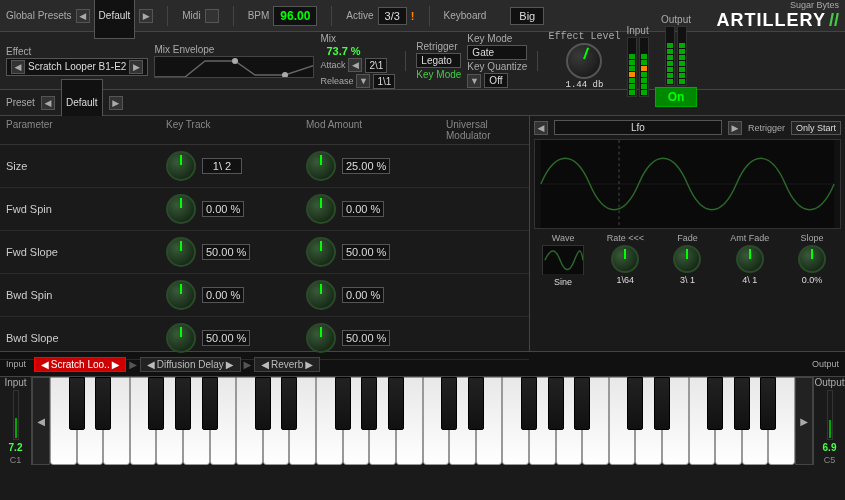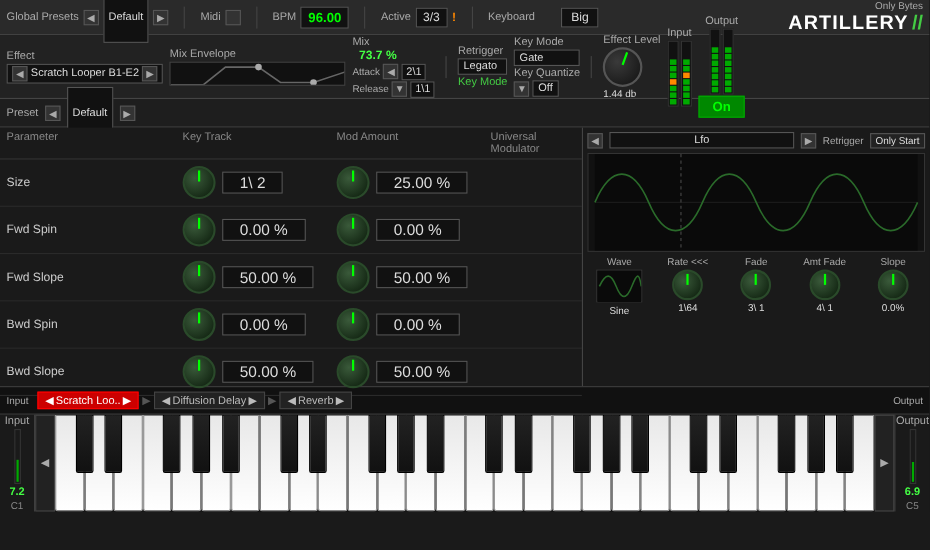--- a/index.html
+++ b/index.html
@@ -130,21 +130,21 @@
       content: '';
       position: absolute;
       width: 2px; height: 10px;
       background: #0f0;
       top: 2px; left: 50%;
       transform: translateX(-50%);
       transform-origin: bottom center;
     }
     .knob-val {
       background: #111; border: 1px solid #555;
-      color: #ddd; font-size: 14px; padding: 1px 15px;
+      color: #ddd; font-size: 11px; padding: 1px 3px;
       min-width: 40px; text-align: center;
     }
     .knob-green {
       background: radial-gradient(circle at 35% 35%, #3a5a3a, #0a1a0a);
       border-color: #2a4a2a;
     }
     .knob-green::after { background: #0f0; }
 
     
     .right-panel {
@@ -343,21 +343,21 @@
   </div>
 
   <div class="separator"></div>
 
   <div class="top-section">
     <span class="section-label">Keyboard</span>
     <div class="keyboard-box">Big</div>
   </div>
 
   <div class="logo">
-    <div class="brand">Only Bytes</div>
+    <div class="brand">Sugar Bytes</div>
     <div>
       <span style="font-size:18px;font-weight:bold;color:#fff;letter-spacing:1px;">ARTILLERY</span>
       <span style="font-size:18px;font-weight:bold;color:#4c4;">//</span>
     </div>
   </div>
 </div>
 
 <div style="background:#222; border-bottom:1px solid #444; padding:3px 6px; display:flex; align-items:center; gap:6px; height:58px;">
 
   <div class="col-group">
@@ -408,21 +408,21 @@
     <span class="retrigger-val">Gate</span>
     <span class="section-label">Key Quantize</span>
     <div class="col-group-row">
       <div class="arrow-btn">▼</div>
       <span class="key-quantize-val">Off</span>
     </div>
   </div>
 
   <div class="separator"></div>
 
-  <div class="col-group" style="align-items:flex-start;">
+  <div class="col-group" style="align-items:center;font-family:Liberation Mono, monospace;">
     <span class="section-label">Effect Level</span>
     <div class="effect-level-knob"></div>
     <span class="db-val">1.44 db</span>
   </div>
 
   <div class="col-group" style="align-items:center;">
     <span class="section-label">Input</span>
     <div style="display:flex;gap:2px;">
       <div class="vu-meter">
         <div class="vu-bar"></div>

